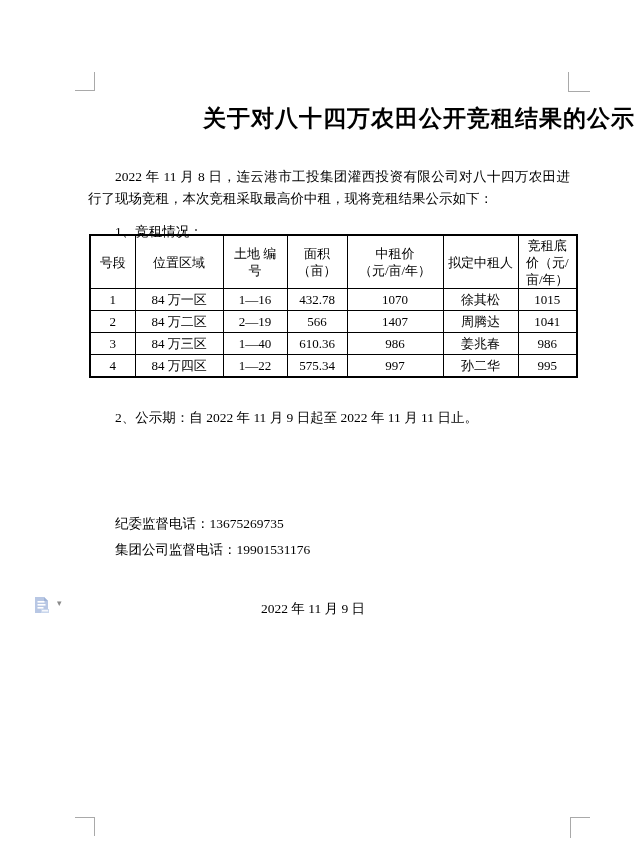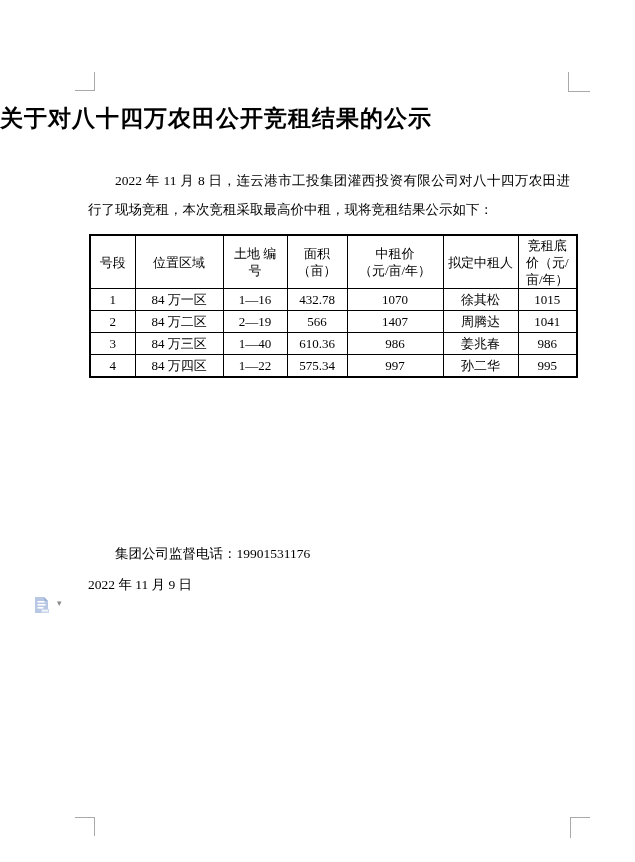--- a/index.html
+++ b/index.html
@@ -15,37 +15,37 @@
 
   
   .crop { position:absolute; }
   .crop.tl { left:75px;  top:72px;  width:19px; height:18px; border-right:1px solid #a9a9a9; border-bottom:1px solid #a9a9a9; }
   .crop.tr { left:568px; top:72px;  width:21px; height:19px; border-left:1px solid #a9a9a9;  border-bottom:1px solid #a9a9a9; }
   .crop.bl { left:75px;  top:817px; width:19px; height:18px; border-top:1px solid #a9a9a9;   border-right:1px solid #a9a9a9; }
   .crop.br { left:570px; top:817px; width:19px; height:20px; border-top:1px solid #a9a9a9;   border-left:1px solid #a9a9a9; }
 
   .doc-title {
     position:absolute; left:0; top:88px; width:635px;
-    text-align:left; font-size:23px; font-weight:700; letter-spacing:1px;
+    text-align:right; font-size:23px; font-weight:700; letter-spacing:1px;
   }
 
   .para {
     position:absolute; left:88px; width:482px;
-    font-size:13.5px; line-height:29px; text-align:justify;
+    font-size:13.5px; line-height:22px; text-align:justify;
     box-sizing:border-box;
   }
   .indent { text-indent:2em; }
   #intro      { top:152px; }
   #section1   { top:207px; }
   #section2   { top:393px; }
   #objection  { top:445px; }
   #phone1     { top:499px; }
   #phone2     { top:525px; }
   #signature  { top:549px; text-align:right; }
-  #sign-date  { top:556px; text-align:left; padding-right:32px; }
+  #sign-date  { top:584px; text-align:center; padding-right:32px; }
 
   table.results {
     position:absolute; left:89px; top:234px;
     border-collapse:collapse; table-layout:fixed;
     font-size:13px; border:2px solid #000;
   }
   table.results th, table.results td {
     border:1px solid #000; text-align:center; vertical-align:middle;
     padding:0 2px; overflow:hidden;
   }
@@ -70,20 +70,21 @@
 
   <div class="crop tl"></div>
   <div class="crop tr"></div>
   <div class="crop bl"></div>
   <div class="crop br"></div>
 
   <h1 class="doc-title">关于对八十四万农田公开竞租结果的公示</h1>
 
   <p class="para indent" id="intro">2022 年 11 月 8 日，连云港市工投集团灌西投资有限公司对八十四万农田进行了现场竞租，本次竞租采取最高价中租，现将竞租结果公示如下：</p>
 
+  <p class="para indent" id="section1">1、竞租情况：</p>
 
   <table class="results">
     <colgroup>
       <col style="width:45px">
         <col style="width:88px">
         <col style="width:64px">
       <col style="width:60px">
         <col style="width:96px">
         <col style="width:75px">
       <col style="width:59px">
@@ -137,22 +138,24 @@
           <td>84 万四区</td>
           <td>1—22</td>
           <td>575.34</td>
           <td>997</td>
           <td>孙二华</td>
           <td>995</td>
         </tr>
       </tbody>
   </table>
 
+  <p class="para indent" id="section2">2、公示期：自 2022 年 11 月 9 日起至 2022 年 11 月 11 日止。</p>
 
 
+  <p class="para indent" id="phone1">纪委监督电话：13675269735</p>
 
   <p class="para indent" id="phone2">集团公司监督电话：19901531176</p>
 
 
   <p class="para" id="sign-date">2022 年 11 月 9 日</p>
 
   <div class="paste-widget">
     <span>
       <svg width="20" height="22" viewBox="0 0 20 22">
         <rect x="2" y="2" width="13" height="16" fill="#b8c7e4"></rect>

